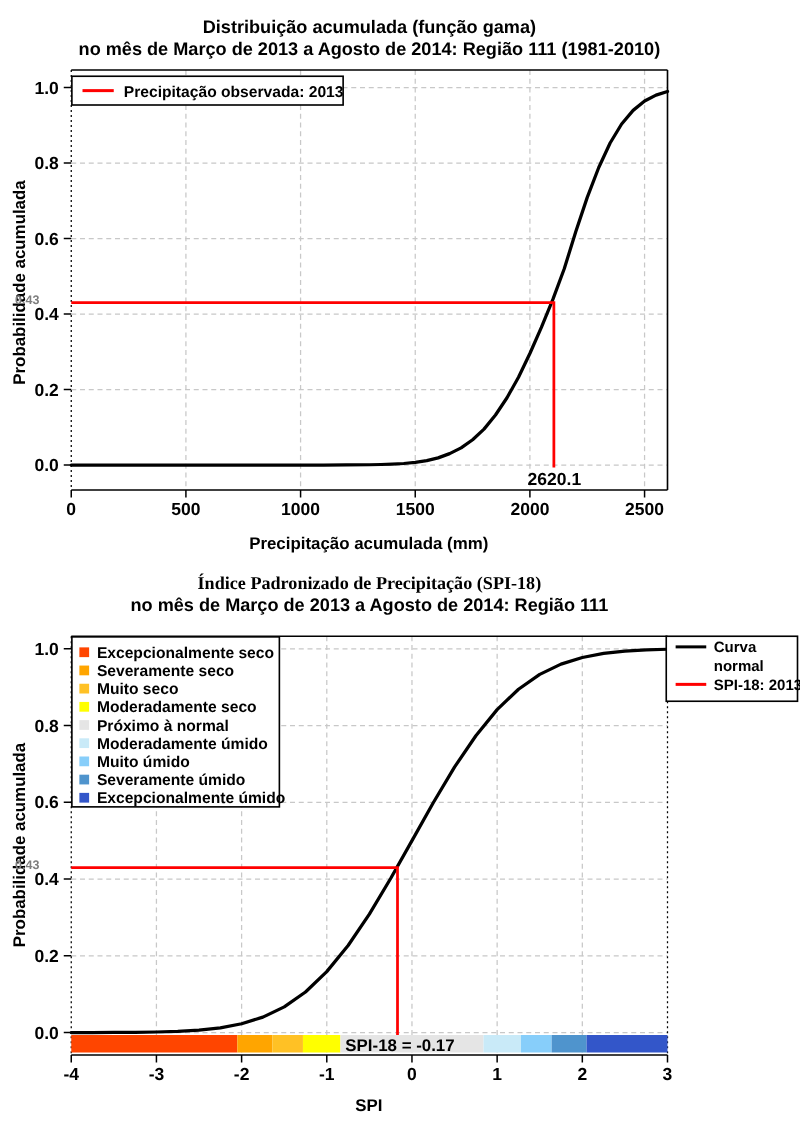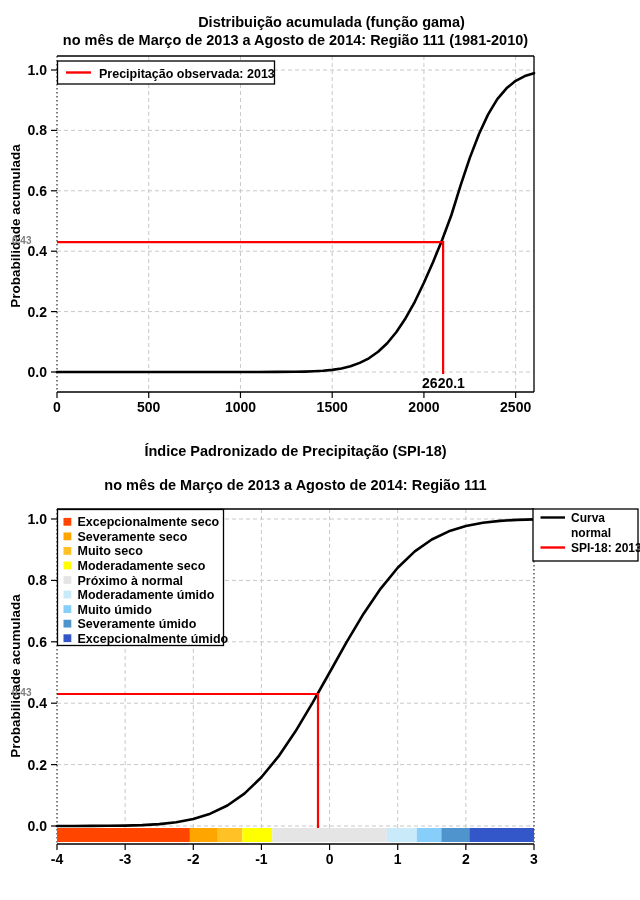--- a/index.html
+++ b/index.html
@@ -140,24 +140,27 @@
       <rect x="63.5" y="634.3" width="7.8" height="7.8" fill="#3356C9"></rect>
       <text x="77.5" y="642.6999999999999" font-size="12.5px">Excepcionalmente úmido</text>
       <rect x="533" y="509" width="105" height="52" fill="#fff" stroke="#000" stroke-width="1.3"></rect>
       <line x1="540.5" x2="565" y1="517.5" y2="517.5" stroke="#000000" stroke-width="2.4"></line>
       <text x="571" y="521.8" font-size="12px">Curva</text>
       <text x="571" y="536.8" font-size="12px">normal</text>
       <line x1="540.5" x2="565" y1="547.5" y2="547.5" stroke="#FF0000" stroke-width="2.4"></line>
       <text x="571" y="551.8" font-size="12px">SPI-18: 2013</text>
     </svg>
 
-  <div class="abs ttl" style="top:14px;margin-left:36px;">Distribuição acumulada (função gama)</div>
+  <div class="abs ttl" style="top:14px;">Distribuição acumulada (função gama)</div>
   <div class="abs ttl" style="top:32px;">no mês de Março de 2013 a Agosto de 2014: Região 111 (1981-2010)</div>
   <div class="abs ylab" style="left:-134px;top:218px;font-weight:bold;font-size:13.5px;">Probabilidade acumulada</div>
+  <div class="abs axlab" style="left:95px;top:427px;width:400px;">Precipitação acumulada (mm)</div>
   <div class="abs graynum" style="left: 12px; top: 235px; width: 43px; color: rgb(126, 126, 126);">0.43</div>
   <div class="abs blacknum" style="left:401px;top:375px;width:85px;">2620.1</div>
 
-  <div class="abs ttl" style="top:443px;">Índice Padronizado de Precipitação (SPI-18)</div>
+  <div class="abs ttl" style="top:459px;font-family:Liberation Serif, serif;">Índice Padronizado de Precipitação (SPI-18)</div>
   <div class="abs ttl" style="top:477px;">no mês de Março de 2013 a Agosto de 2014: Região 111</div>
   <div class="abs ylab" style="left:-134px;top:668px;font-weight:bold;font-size:13.5px;">Probabilidade acumulada</div>
   <div class="abs graynum" style="left: 12px; top: 687px; width: 43px; color: rgb(126, 126, 126);">0.43</div>
+  <div class="abs spiline" style="left:240px;top:829px;width:160px;">SPI-18 = -0.17</div>
+  <div class="abs axlab" style="left:195px;top:877px;width:200px;">SPI</div>
 
 </div>
 
 </body></html>

